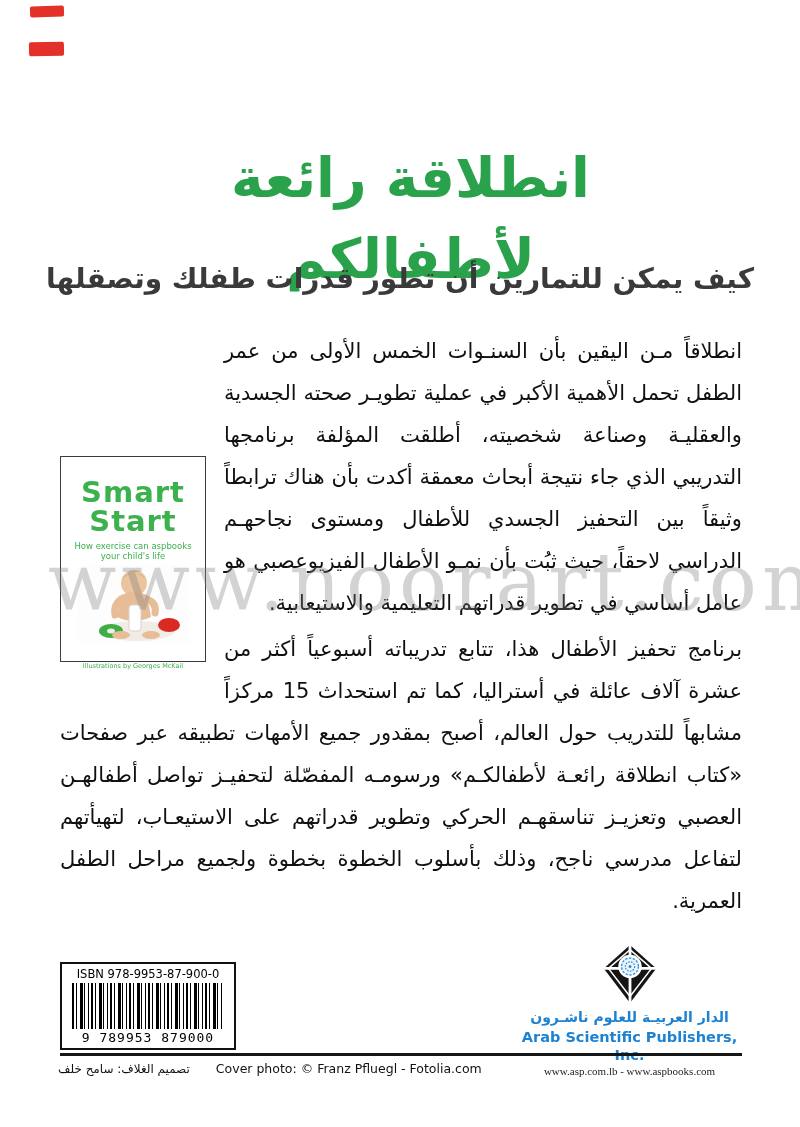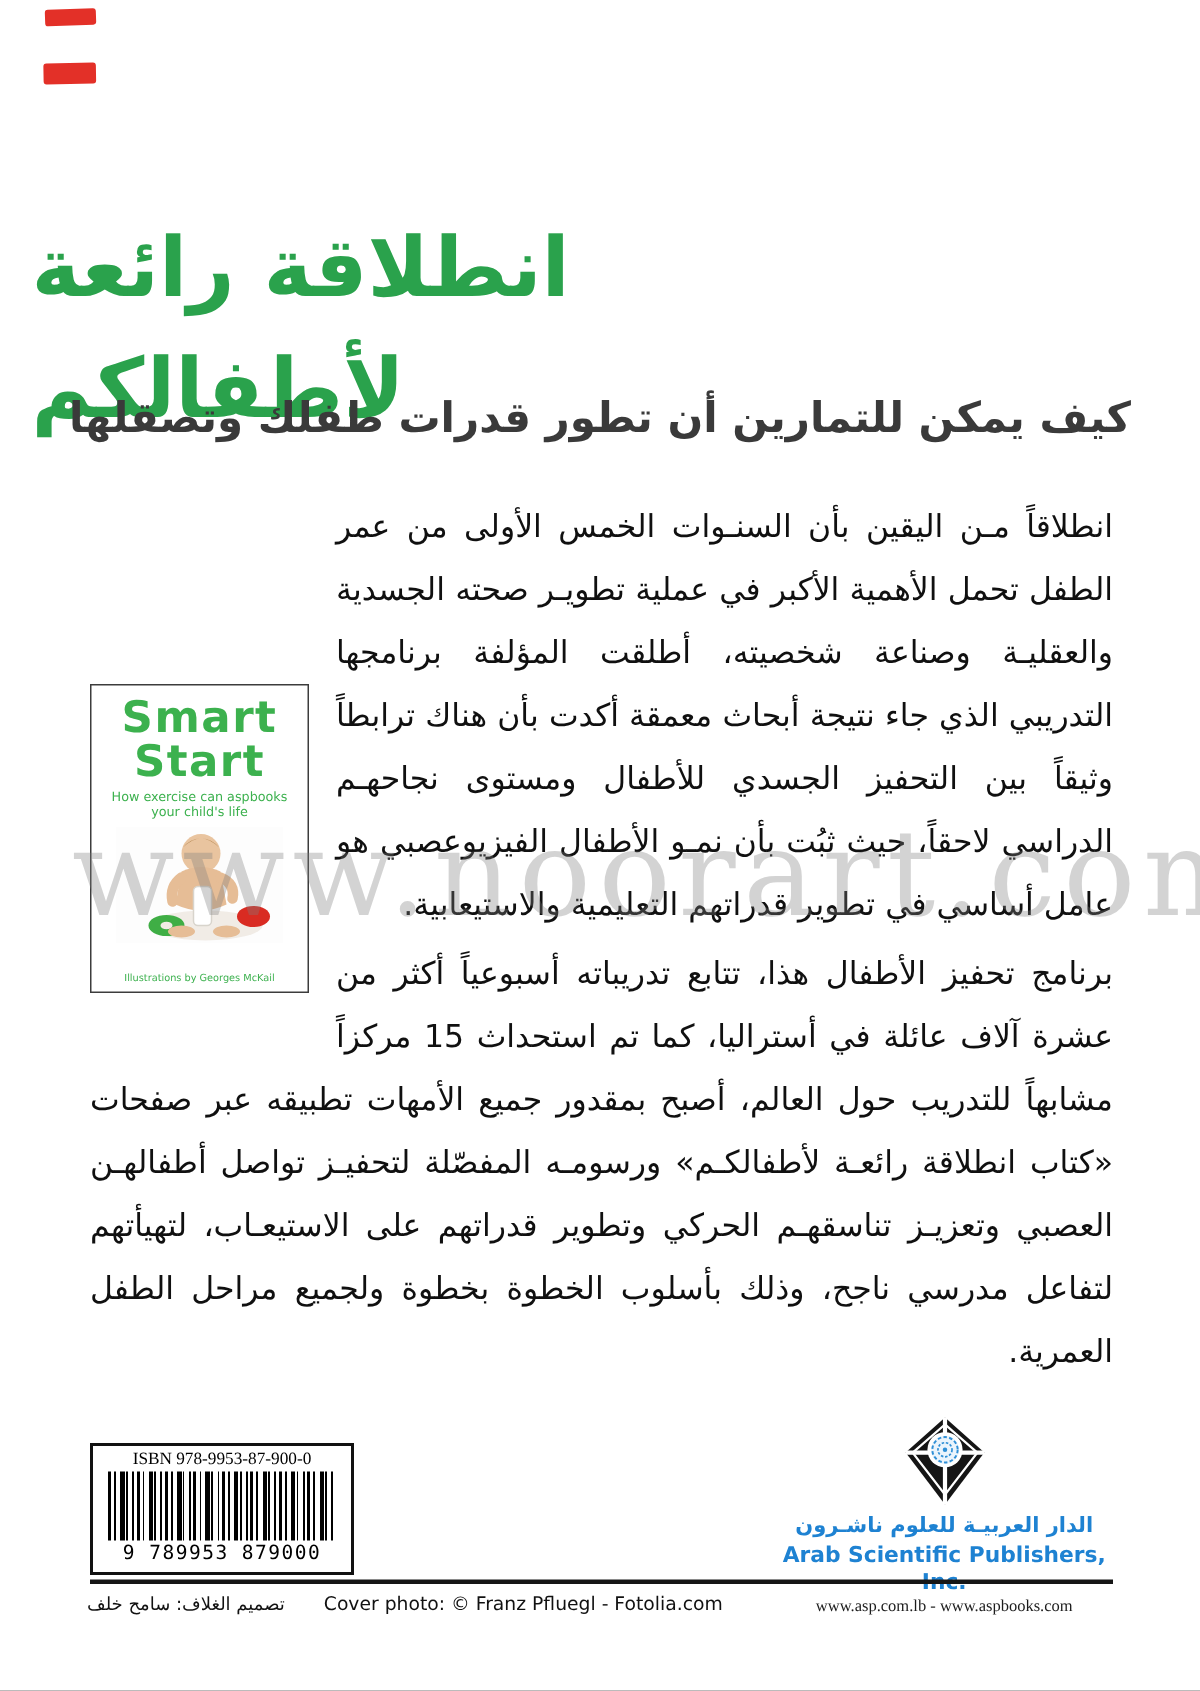--- a/index.html
+++ b/index.html
@@ -11,21 +11,21 @@
   }
 
   
   .red-mark { position:absolute; background:var(--red,#e33028); border-radius:2px; }
   .red-mark.m1 { left:30px; top:6px;  width:34px; height:11px; transform:rotate(-2deg); }
   .red-mark.m2 { left:29px; top:42px; width:35px; height:14px; transform:rotate(-1deg); }
 
   
   .title {
     position:absolute; top:138px; left:0; width:100%;
-    text-align:left; direction:rtl;
+    text-align:center; direction:rtl;
     color:var(--accent,#2aa24c); font-weight:bold;
     font-size:55px; line-height:81px; letter-spacing:0;padding-left:21px;
   }
   .subtitle {
     position:absolute; top:262px; left:0; width:100%;
     text-align:center; direction:rtl;
     color:#3a3a3a; font-size:28px; font-weight:600;
   }
 
   
@@ -37,21 +37,21 @@
   }
   .body-copy p { margin:0; }
   .body-copy p + p { margin-top:4px; }
 
   
   .cover-thumb {
     float:left; width:146px; height:206px;
     margin:126px 18px 14px 0;
     background:#fff; border:1px solid #3c3c3c;
     direction:ltr; text-align:center;
-    padding-top:7px; position:relative;
+    padding-top:21px; position:relative;
   }
   .cover-thumb .ct-title {
     color:var(--cover-accent,#3cb14e); font-weight:bold;
     font-size:29px; line-height:29px; letter-spacing:1px;
   }
   .cover-thumb .ct-sub {
     color:var(--cover-accent,#3cb14e); font-size:8.5px; line-height:10px;
     margin-top:5px; padding:0 10px;
   }
   .cover-thumb .ct-photo { width:112px; height:78px; margin:4px auto 0; display:block; }
@@ -70,21 +70,21 @@
     color:rgba(125,125,125,0.34); z-index:6; pointer-events:none;
     white-space:nowrap;
     padding-left:48px;
   }
 
   
   .barcode-box {
     position:absolute; left:60px; top:962px; width:176px; height:88px;
     border:2px solid #111; background:#fff; text-align:center;
   }
-  .barcode-box .isbn { font-size:11.5px; color:#000; margin-top:3px; letter-spacing:0;font-family:Liberation Serif, serif; }
+  .barcode-box .isbn { font-size:11.5px; color:#000; margin-top:3px; letter-spacing:0; }
   .barcode-bars {
     height:46px; margin:2px 10px 0;
     background:repeating-linear-gradient(90deg,
       #000 0 2px, #fff 2px 4px, #000 4px 5px, #fff 5px 8px,
       #000 8px 11px, #fff 11px 12px, #000 12px 13px, #fff 13px 16px,
       #000 16px 17px, #fff 17px 19px);
   }
   .barcode-box .digits {
     font-size:13px; color:#000; letter-spacing:1px; margin-top:1px;
     font-family:"DejaVu Sans Mono","Liberation Mono",monospace;

